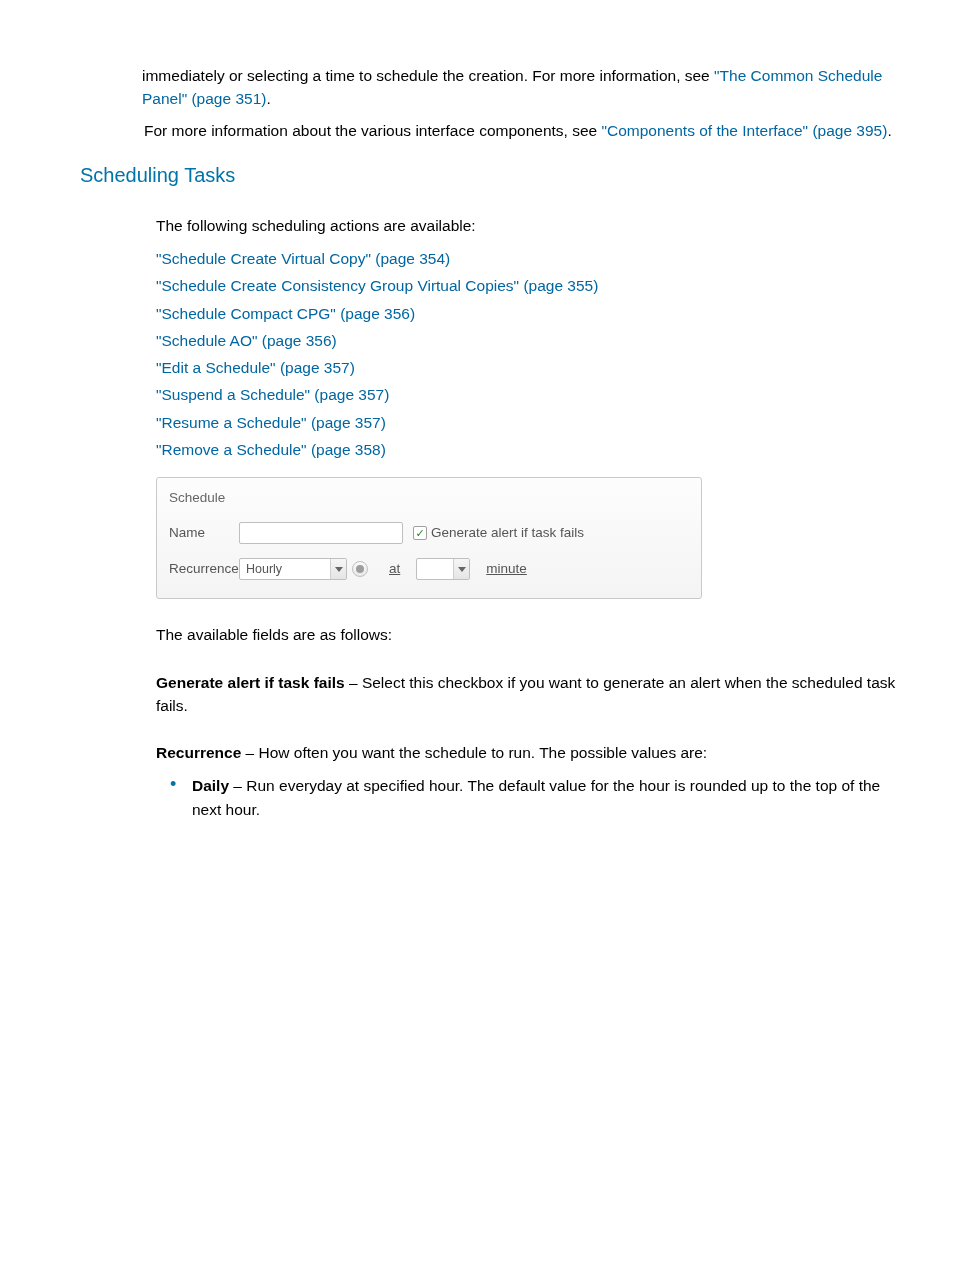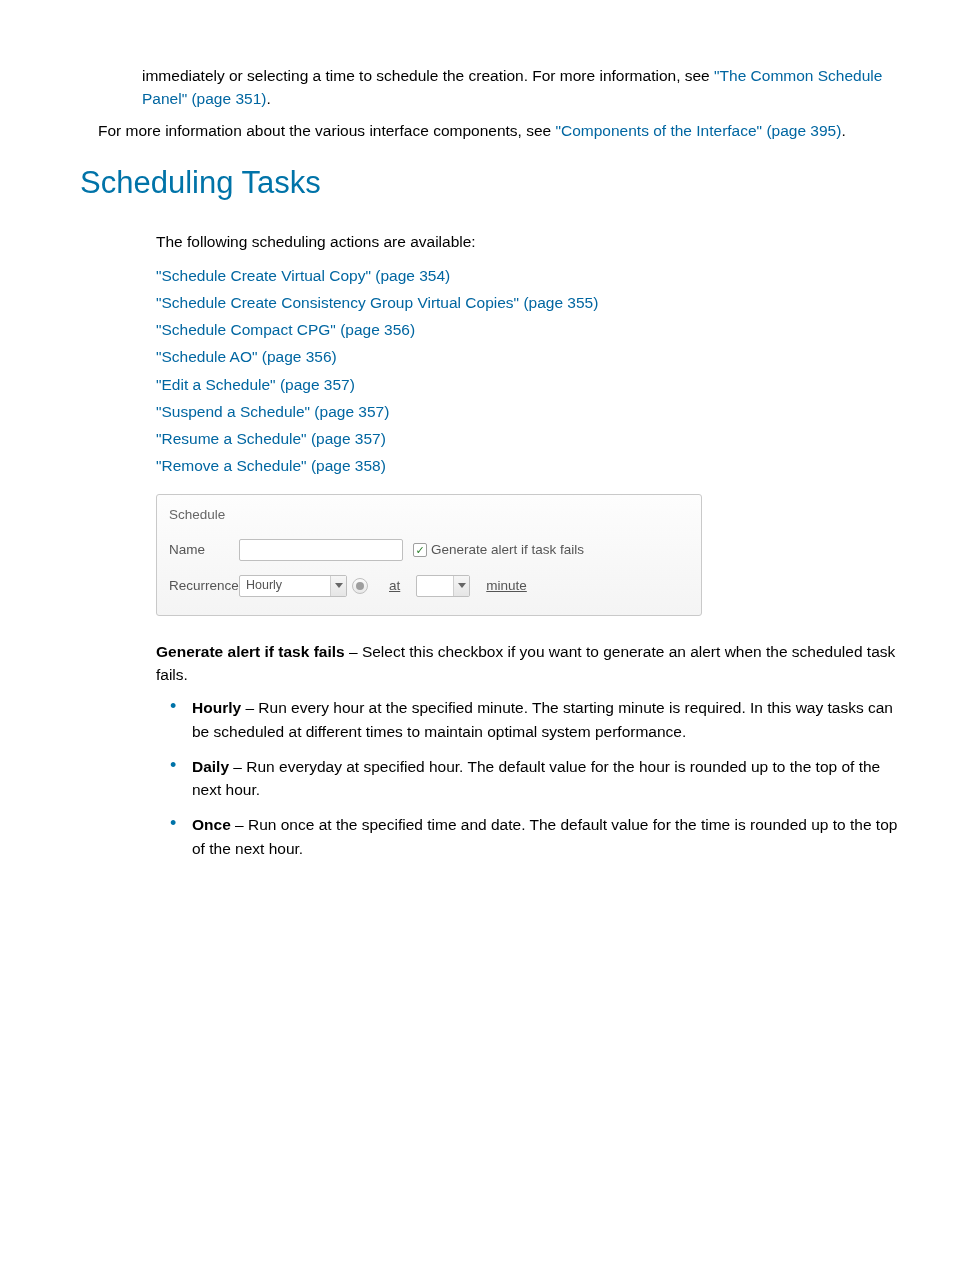--- a/index.html
+++ b/index.html
@@ -8,26 +8,26 @@
     font-size: 15.5px;
     line-height: 1.5;
     color: #000;
     background: #fff;
     margin: 0;
     padding: 60px 38px 30px 38px;
     width: 954px;
   }
   .content { }
   .indent1 { margin-left: 104px; }
-  .indent2 { margin-left: 60px; }
+  .indent2 { margin-left: 106px; }
   .link { color: #0066a1; cursor: pointer; }
   h2.section {
     color: #0073a8;
     font-weight: normal;
-    font-size: 31px;
+    font-size: 20px;
     margin: 18px 0 8px 42px;
   }
   p { margin: 4px 0 8px 0; }
   .task-links { margin-left: 118px; }
   .task-links .link { display: block; margin: 4px 0; }
   .para { margin-left: 118px; margin-right: 8px; margin-bottom: 10px; margin-top: 24px; }
   b { font-weight: bold; }
 
   .figure {
     margin: 16px 0 22px 118px;
@@ -183,32 +183,30 @@
       <span class="dropdown narrow">
         <span></span>
         <span class="dd-btn">
             <span class="caret"></span>
           </span>
       </span>
       <span class="at-label">minute</span>
     </div>
   </div>
 
+  <p class="para">The available fields are as follows:</p>
 
 
   <p class="para">
     <b>Generate alert if task fails</b><span> – Select this checkbox if you want to generate an alert when the scheduled task fails.</span>
   </p>
 
+  <p class="para">
+    <b>Recurrence</b><span> – How often you want the schedule to run. The possible values are:</span>
+  </p>
 
   <ul class="bullets">
-    <li>
-      <b>Hourly</b><span> – Run every hour at the specified minute. The starting minute is required. In this way tasks can be scheduled at different times to maintain optimal system performance.</span>
-    </li>
     <li>
       <b>Daily</b><span> – Run everyday at specified hour. The default value for the hour is rounded up to the top of the next hour.</span>
     </li>
-    <li>
-      <b>Once</b><span> – Run once at the specified time and date. The default value for the time is rounded up to the top of the next hour.</span>
-    </li>
   </ul>
 
 </div>
 
 </body></html>

